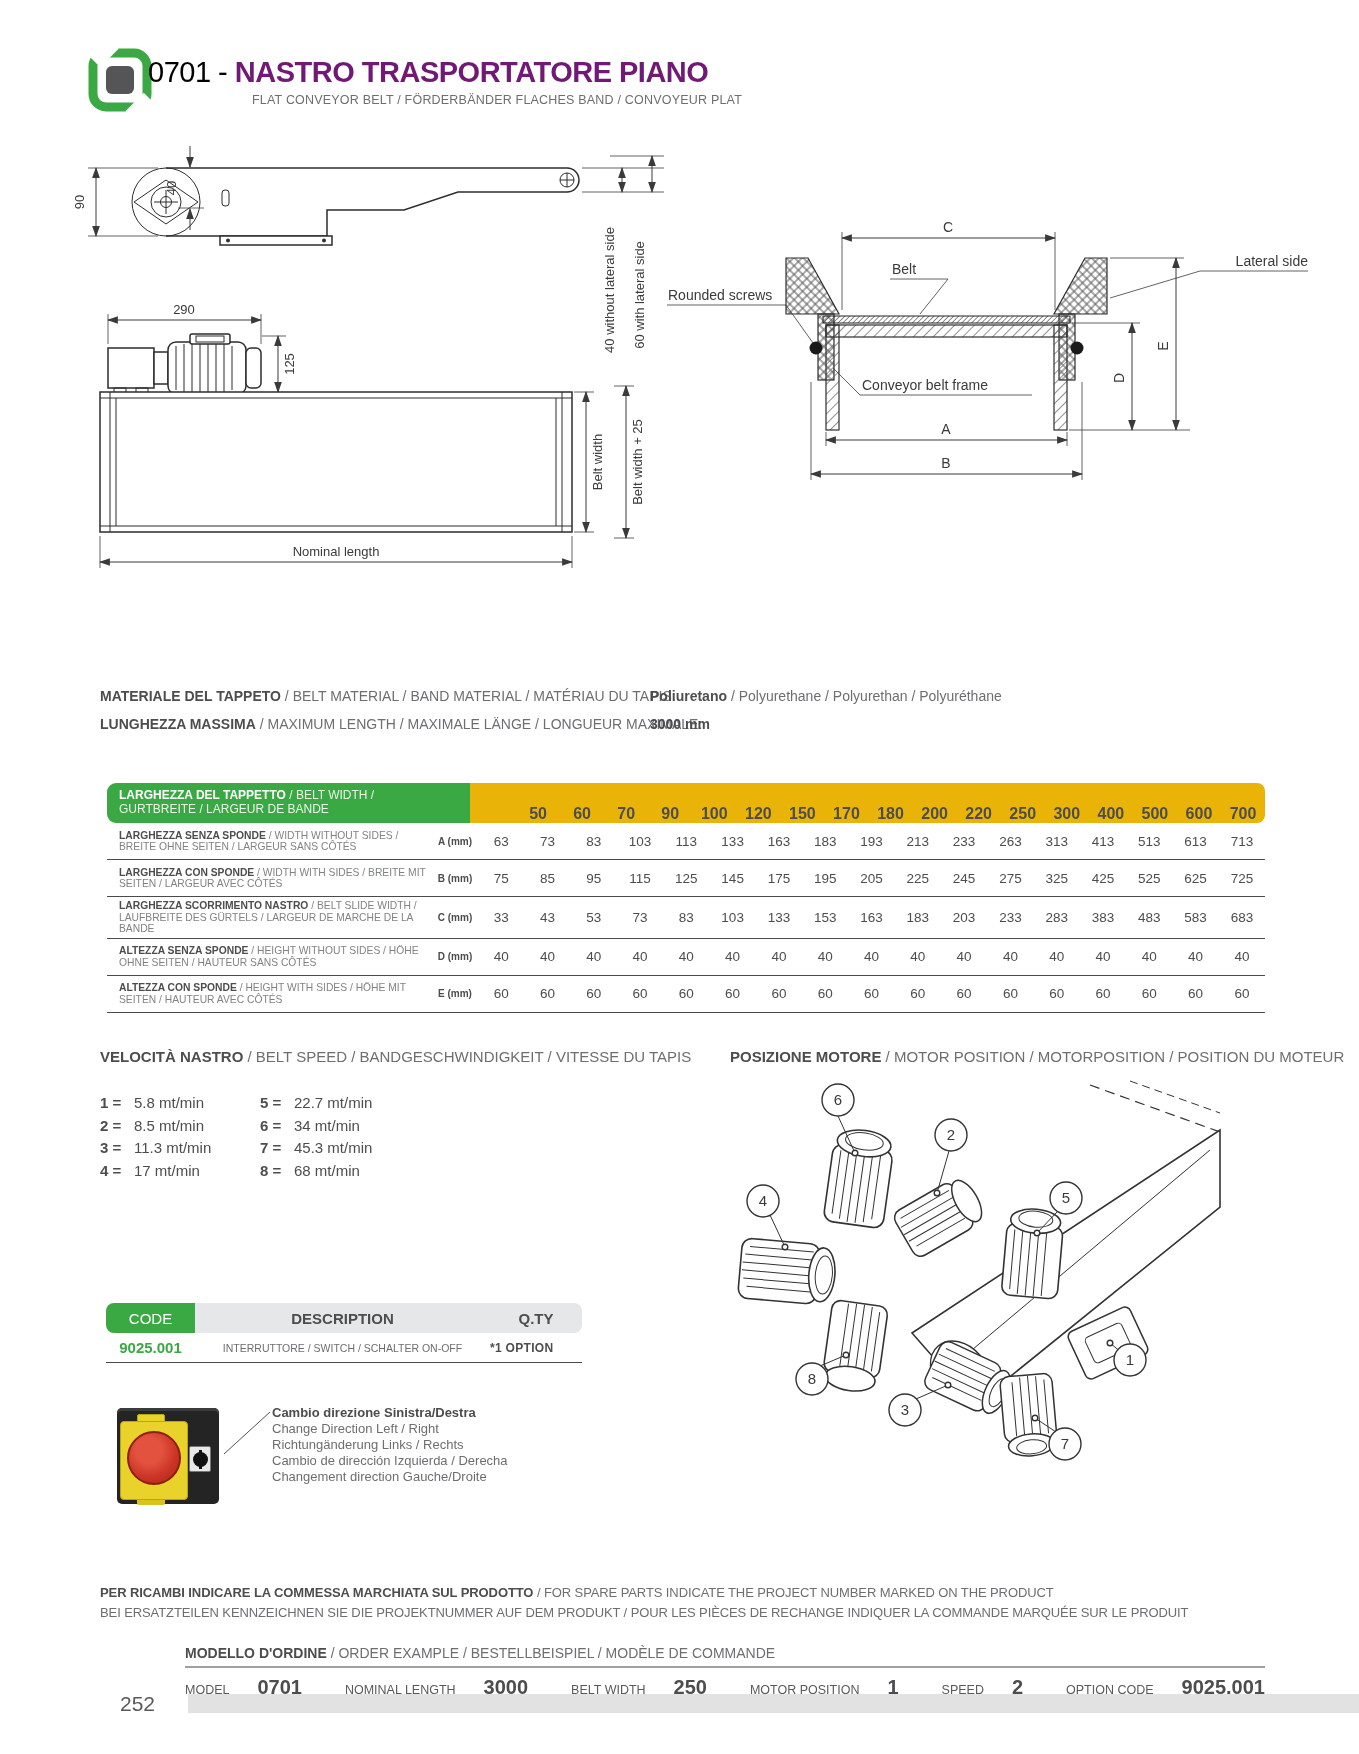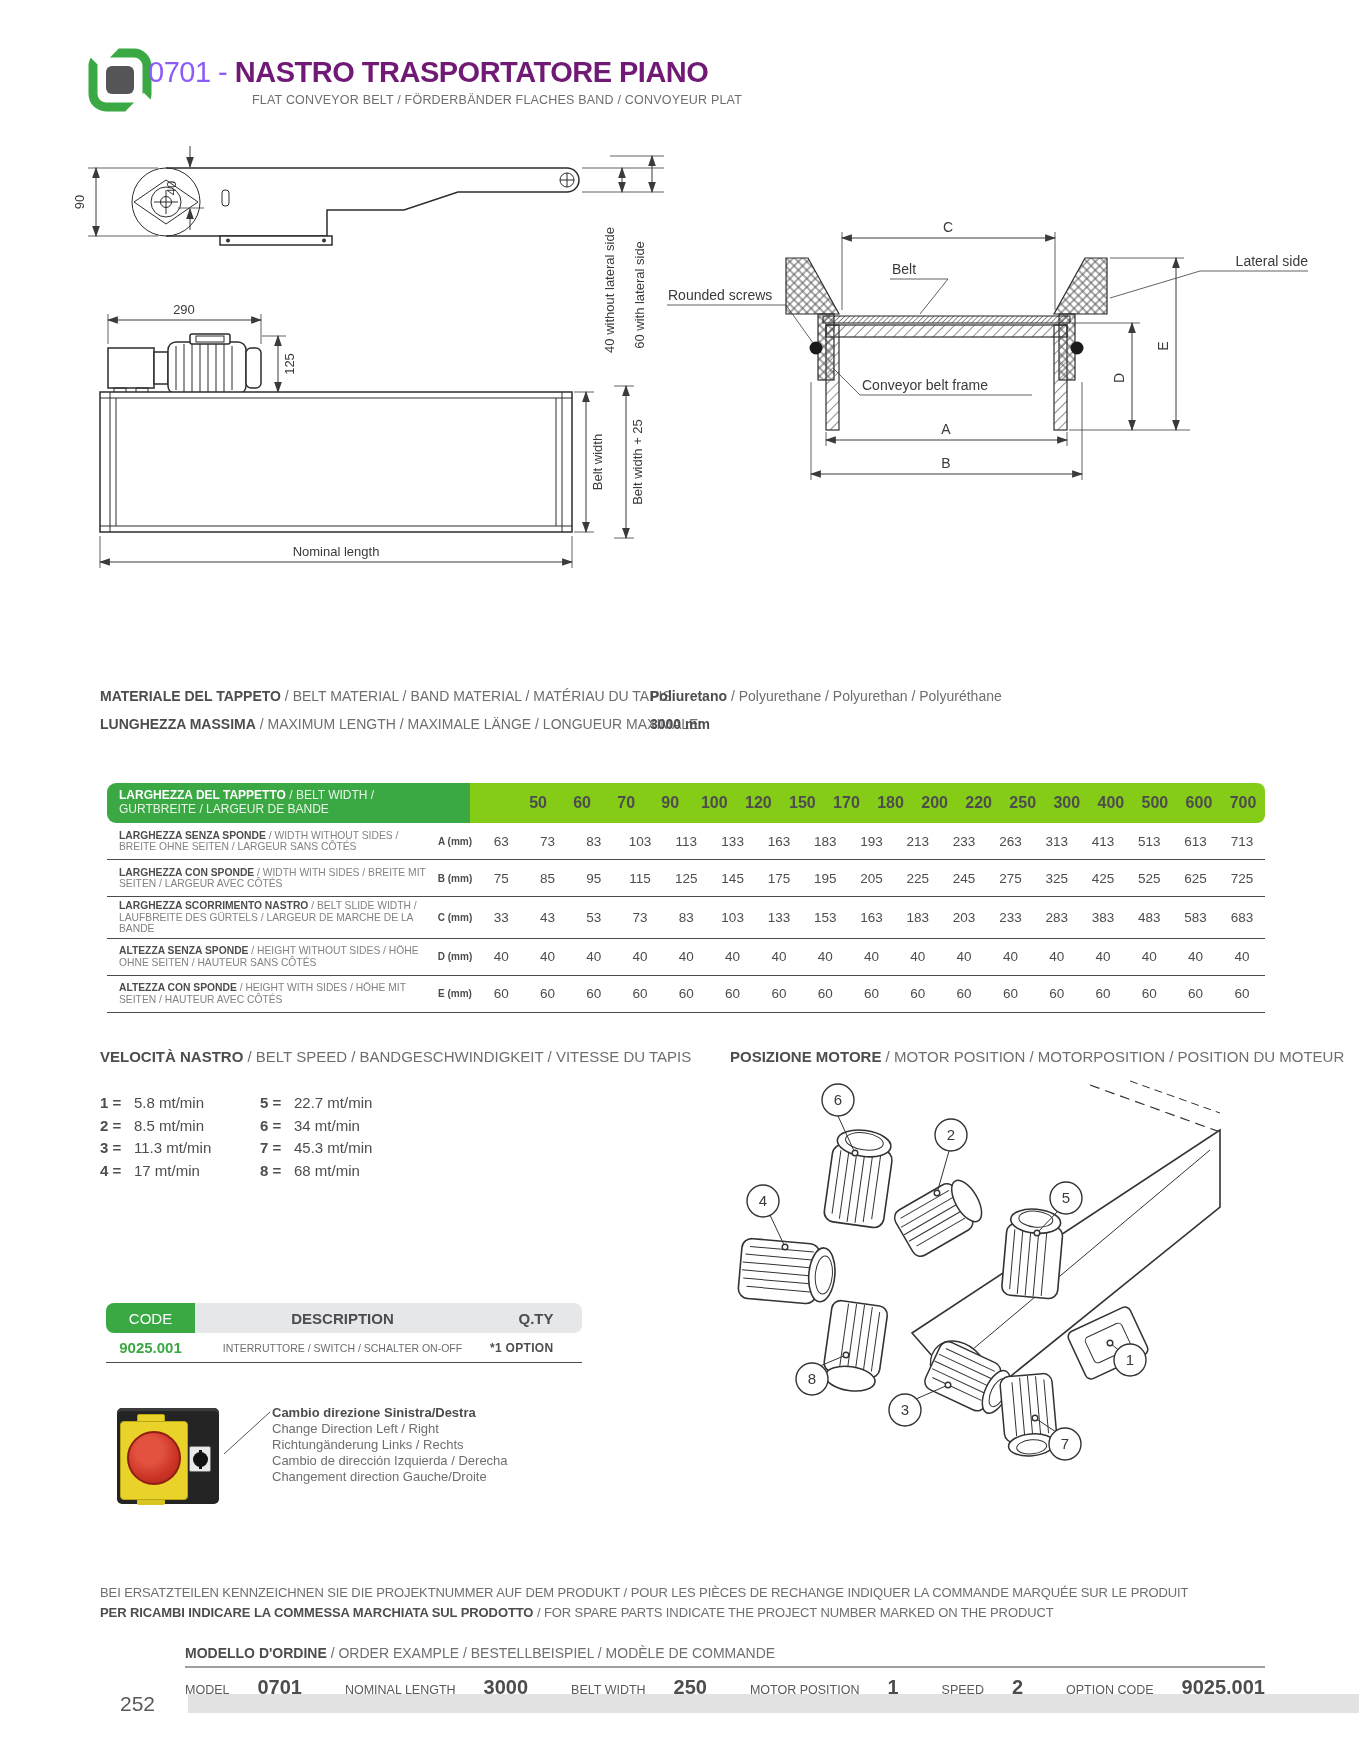--- a/index.html
+++ b/index.html
@@ -5,21 +5,21 @@
   *{margin:0;padding:0;box-sizing:border-box}
   html,body{background:#f0f0f0}
   .page{position:relative;width:1359px;height:1754px;background:#fff;margin:0 auto;
         font-family:"Liberation Sans",sans-serif;color:#4d4d4f;overflow:hidden}
   .abs{position:absolute}
   .b{font-weight:bold}
   .lt{font-weight:normal;color:#6d6e71}
 
   
   .hdr-title{left:148px;top:56px;font-size:29px;letter-spacing:-.5px;white-space:nowrap}
-  .hdr-code{color:#8b5cf6}
+  .hdr-code{color:#000000}
   .hdr-green{color:#701a75;font-weight:bold}
   .hdr-sub{left:252px;top:93px;font-size:12.5px;color:#6d6e71;letter-spacing:.2px}
 
   
   svg text{font-family:"Liberation Sans",sans-serif;fill:#3a3a3a}
   .out{fill:#fff;stroke:#2d2d2d;stroke-width:1.5}
   .thin{fill:none;stroke:#2d2d2d;stroke-width:1}
   .dim{stroke:#3a3a3a;stroke-width:1;fill:none}
   .ext{stroke:#3a3a3a;stroke-width:.8;fill:none}
   .dtxt{font-size:14px}
@@ -29,22 +29,22 @@
   .mat-line{left:100px;top:688px;font-size:14px;width:1150px}
   .mat-line2{left:100px;top:716px;font-size:14px;width:1150px}
   .mat-val{position:absolute;left:550px;top:0}
 
   
   .wt{left:107px;top:783px;width:1158px}
   .wt-head{position:relative;height:40px}
   .wt-green{position:absolute;left:0;top:0;width:363px;height:40px;background:#3aa843;border-radius:9px 0 0 9px;
             color:#fff;padding:5px 0 0 12px;font-size:12px;line-height:14px;z-index:2}
   .wt-green .lt2{font-weight:normal;color:#eaf6ea}
-  .wt-band{position:absolute;left:363px;top:0;width:795px;height:40px;background:#84cc16;border-radius:0 8px 8px 0;
-           display:flex;align-items:center}
+  .wt-band{position:absolute;left:363px;top:0;width:795px;height:40px;background:#eab308;border-radius:0 8px 8px 0;
+           display:flex;align-items:flex-end}
   .wt-band .spacer{width:46px}
   .wt-col{flex:1;text-align:center;font-weight:bold;font-size:16px;color:#4d4d4f}
   .wt-row{display:flex;align-items:center;min-height:37px;border-bottom:1.5px solid #4a4a4c}
   .wt-label{width:325px;padding:3px 6px 3px 12px;font-size:10.3px;line-height:11.5px;text-transform:uppercase}
   .wt-label .b{color:#4d4d4f}
   .wt-label .l{color:#808285}
   .wt-param{width:46px;font-size:10px;font-weight:bold;text-align:center}
   .wt-val{flex:1;text-align:center;font-size:13.5px;color:#4d4d4f}
 
   
@@ -559,22 +559,22 @@
   </svg>
   <div class="abs sw-note">
     <div class="t">Cambio direzione Sinistra/Destra</div>
     <div>Change Direction Left / Right</div>
     <div>Richtungänderung Links / Rechts</div>
     <div>Cambio de dirección Izquierda / Derecha</div>
     <div>Changement direction Gauche/Droite</div>
   </div>
 
   <div class="abs spare">
+    <div><span class="b" style="color:#4d4d4f">PER RICAMBI INDICARE LA COMMESSA MARCHIATA SUL PRODOTTO</span><span> / FOR SPARE PARTS INDICATE THE PROJECT NUMBER MARKED ON THE PRODUCT</span></div>
     <div>BEI ERSATZTEILEN KENNZEICHNEN SIE DIE PROJEKTNUMMER AUF DEM PRODUKT / POUR LES PIÈCES DE RECHANGE INDIQUER LA COMMANDE MARQUÉE SUR LE PRODUIT</div>
-    <div><span class="b" style="color:#4d4d4f">PER RICAMBI INDICARE LA COMMESSA MARCHIATA SUL PRODOTTO</span><span> / FOR SPARE PARTS INDICATE THE PROJECT NUMBER MARKED ON THE PRODUCT</span></div>
   </div>
 
   <div class="abs order">
     <div class="order-head">
       <span class="b">MODELLO D'ORDINE</span><span class="lt"> / ORDER EXAMPLE / BESTELLBEISPIEL / MODÈLE DE COMMANDE</span>
     </div>
     <div class="order-rule"></div>
     <div class="order-fields" id="order-fields">
         <div><span class="of-label">MODEL</span><span class="of-value">0701</span></div>
         <div><span class="of-label">NOMINAL LENGTH</span><span class="of-value">3000</span></div>

